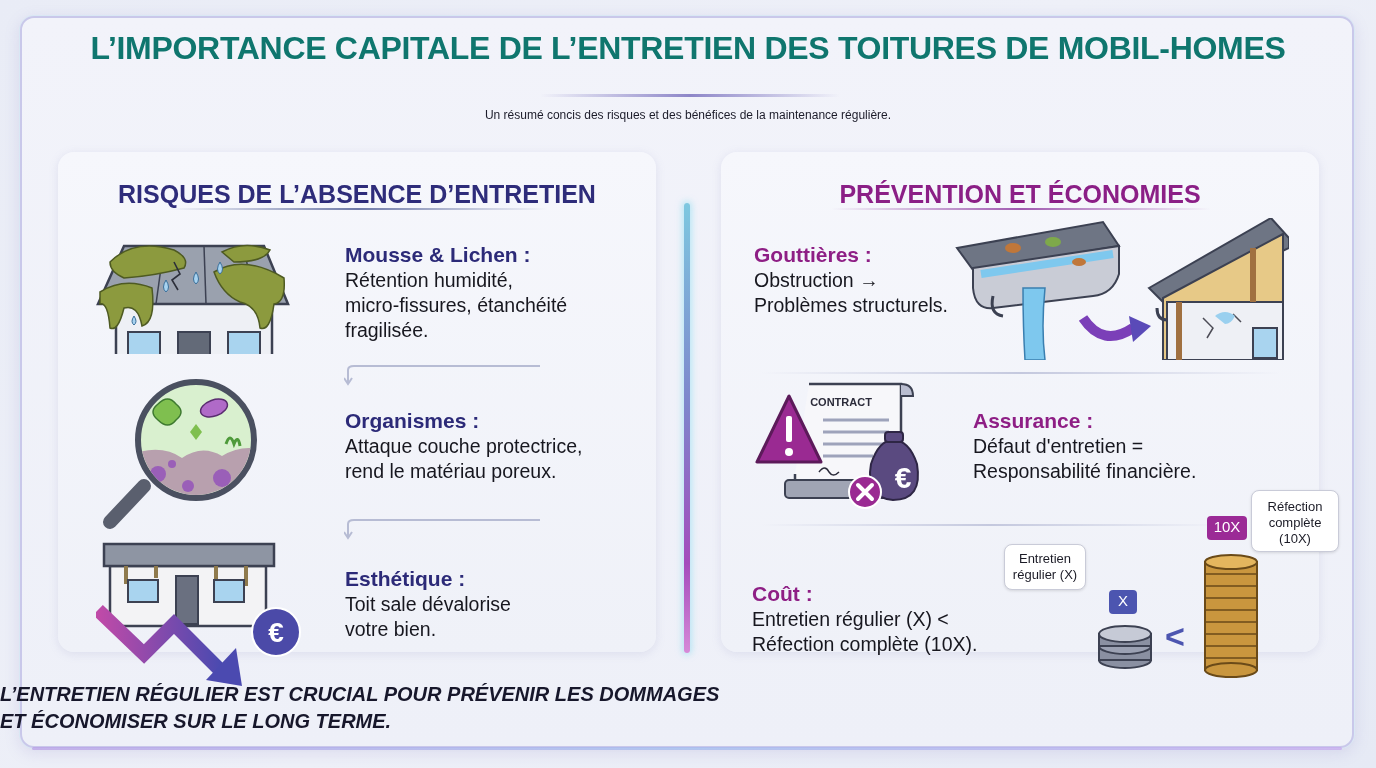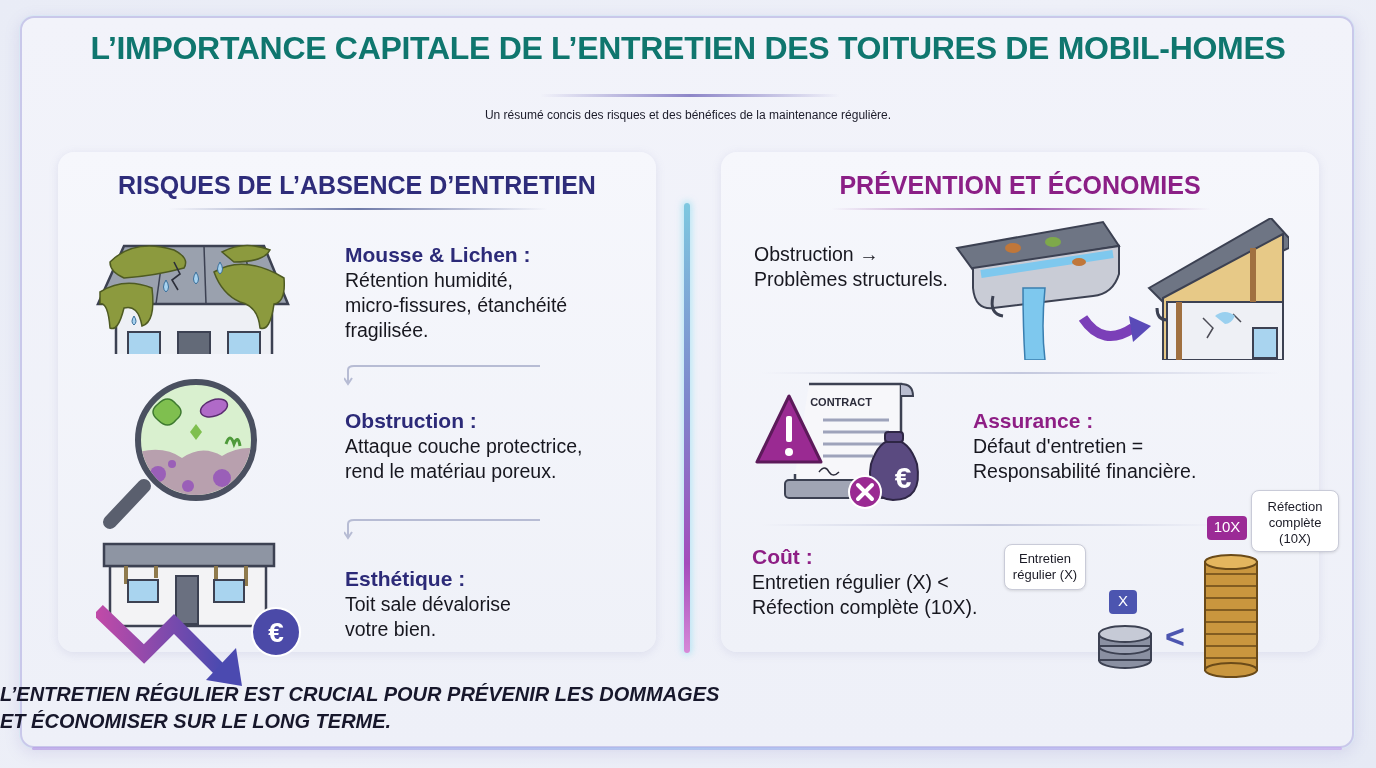--- a/index.html
+++ b/index.html
@@ -39,21 +39,21 @@
   }
   .panel {
     position: absolute; top: 152px; height: 500px;
     border-radius: 16px;
     background: linear-gradient(180deg, #f6f7fc, #eff1f8);
     box-shadow: 0 2px 10px rgba(140,140,190,0.18);
   }
   .panel.left { left: 58px; width: 598px; }
   .panel.right { left: 721px; width: 598px; }
   .panel-title {
-    position: absolute; left: 0; top: 19px; width: 100%; text-align: center;
+    position: absolute; left: 0; top: 28px; width: 100%; text-align: center;
     font-size: 25px; font-weight: 700;
   }
   .panel.left .panel-title { color: #2e2c7a; }
   .panel.right .panel-title { color: #8b1f86; }
   .panel-rule {
     position: absolute; top: 56px; left: 110px; width: 380px; height: 2px; border-radius: 2px;
   }
   .panel.left .panel-rule { background: linear-gradient(90deg, rgba(60,70,140,0), #6f7aa8, rgba(60,70,140,0)); }
   .panel.right .panel-rule { background: linear-gradient(90deg, rgba(150,40,150,0), #a05ab0, rgba(150,40,150,0)); }
 
@@ -143,21 +143,21 @@
       <circle cx="86" cy="112" r="6" fill="#9a5fb8"></circle>
       <circle cx="120" cy="104" r="9" fill="#9a5fb8"></circle>
       <circle cx="70" cy="90" r="4" fill="#9a5fb8"></circle>
       <path d="M56 30 q10 -10 18 0 q10 8 0 16 q-8 10 -18 0 q-10 -8 0 -16Z" fill="#7fbf4f" stroke="#3e7a30" stroke-width="1.5"></path>
       <ellipse cx="112" cy="34" rx="14" ry="8" fill="#b06ac8" stroke="#5a2d70" stroke-width="1.5" transform="rotate(-20 112 34)"></ellipse>
       <path d="M88 58 l6 -8 6 8 -6 8Z" fill="#7fbf4f"></path>
       <path d="M124 70 q4 -12 8 0 q4 -10 6 2" stroke="#4e9a3a" stroke-width="3" fill="none"></path>
     </g>
   </svg>
   <div class="item" style="left:287px;top:256px">
-    <div class="head">Obstruction :</div>
+    <div class="head">Organismes :</div>
     <div class="body">Attaque couche protectrice,</div>
     <div class="body">rend le matériau poreux.</div>
   </div>
 
   <svg class="divider-arrow" style="left:286px;top:366px" width="200" height="22" viewBox="0 0 200 22">
     <path d="M4 20 V6 Q4 2 10 2 H196" stroke="#b7bcd4" stroke-width="2" fill="none"></path>
     <path d="M0 14 L4 20 L8 14" stroke="#b7bcd4" stroke-width="2" fill="none"></path>
   </svg>
 
   <svg class="illus" style="left:38px;top:388px" width="214" height="150" viewBox="0 0 214 150">
@@ -185,20 +185,21 @@
   </div>
 </div>
 
 <div class="vline"></div>
 
 <div class="panel right">
   <div class="panel-title">PRÉVENTION ET ÉCONOMIES</div>
   <div class="panel-rule"></div>
 
   <div class="item" style="left:33px;top:90px">
+    <div class="head">Gouttières :</div>
     <div class="body">Obstruction →</div>
     <div class="body">Problèmes structurels.</div>
   </div>
   <svg class="illus" style="left:232px;top:66px" width="336" height="142" viewBox="0 0 336 142">
     <polygon points="4,30 150,4 166,28 20,52" fill="#6e7584" stroke="#3c4152" stroke-width="2"></polygon>
     <path d="M20 50 L166 28 L166 56 Q160 76 140 78 L40 90 Q22 92 20 70Z" fill="#c9ccd6" stroke="#3c4152" stroke-width="2"></path>
     <path d="M28 56 L160 36" stroke="#7ec8ee" stroke-width="8"></path>
     <ellipse cx="60" cy="30" rx="8" ry="5" fill="#c0773a"></ellipse>
     <ellipse cx="100" cy="24" rx="8" ry="5" fill="#7ea94a"></ellipse>
     <ellipse cx="126" cy="44" rx="7" ry="4" fill="#c0773a"></ellipse>
@@ -235,21 +236,21 @@
     <path d="M105 105 L119 119 M119 105 L105 119" stroke="#fff" stroke-width="4" stroke-linecap="round"></path>
   </svg>
   <div class="item" style="left:252px;top:256px">
     <div class="head">Assurance :</div>
     <div class="body">Défaut d'entretien =</div>
     <div class="body">Responsabilité financière.</div>
   </div>
 
   <div class="hsep" style="left:40px;top:372px;width:460px"></div>
 
-  <div class="item" style="left:31px;top:392px">
+  <div class="item" style="left:31px;top:429px">
     <div class="head">Coût :</div>
     <div class="body">Entretien régulier (X) &lt;</div>
     <div class="body">Réfection complète (10X).</div>
   </div>
 
   <svg class="illus" style="left:372px;top:396px" width="180" height="130" viewBox="0 0 180 130">
     <g>
       <ellipse cx="32" cy="112" rx="26" ry="8" fill="#8a90a2" stroke="#3c4152" stroke-width="2"></ellipse>
       <rect x="6" y="98" width="52" height="14" fill="#8a90a2" stroke="#3c4152" stroke-width="2"></rect>
       <ellipse cx="32" cy="98" rx="26" ry="8" fill="#9ba1b3" stroke="#3c4152" stroke-width="2"></ellipse>

